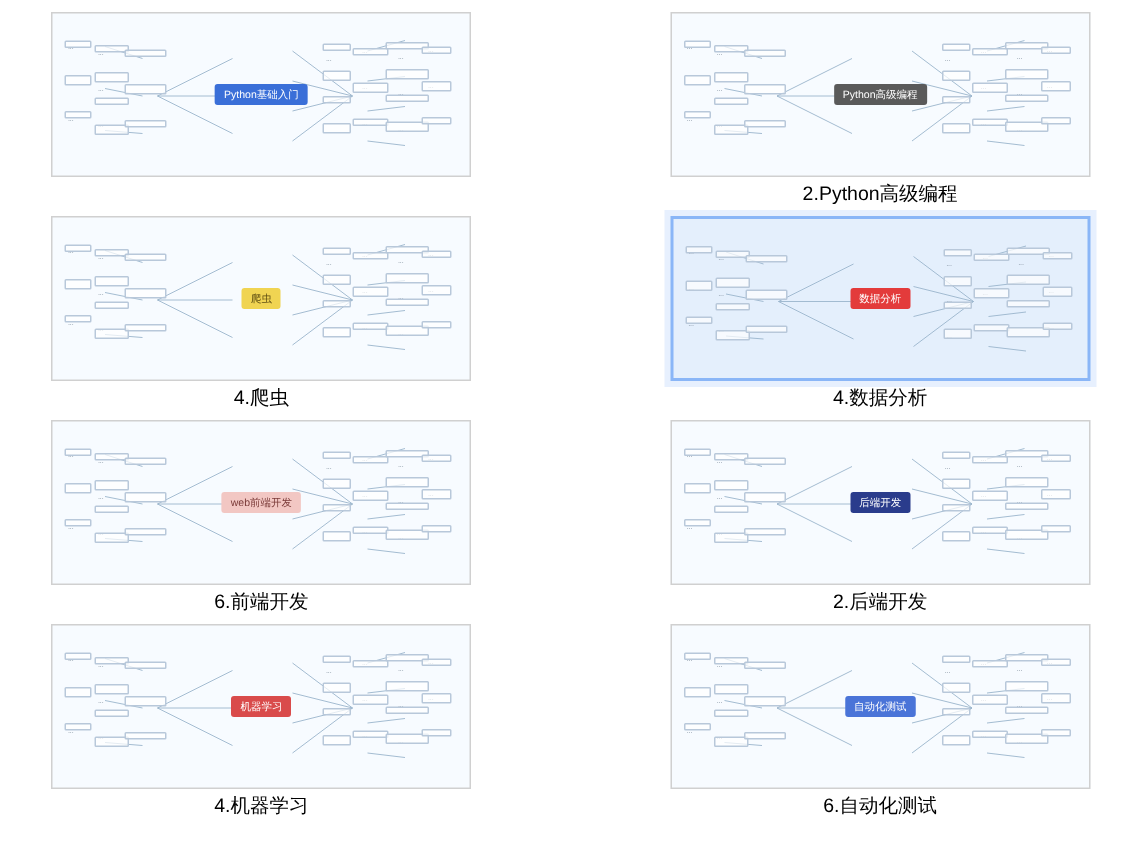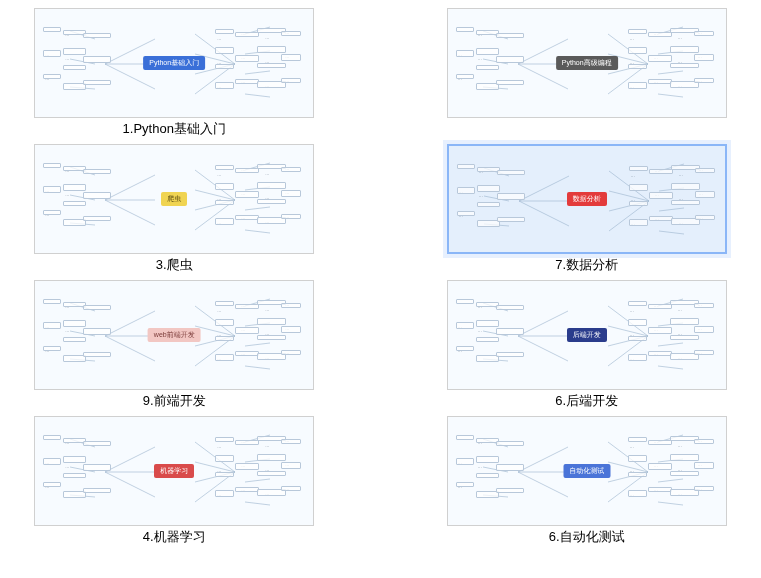--- a/index.html
+++ b/index.html
@@ -77,21 +77,20 @@
           <div class="box" style="left: 222px; top: 19px; width: 29px; height: 5px;"></div>
           <div class="box" style="left: 222px; top: 36.5px; width: 29px; height: 7px;"></div>
           <div class="box" style="left: 222px; top: 54px; width: 29px; height: 5px;"></div>
           <div class="box" style="left: 222px; top: 71.5px; width: 29px; height: 7px;"></div>
           <div class="box" style="left: 246px; top: 22px; width: 20px; height: 5px;"></div>
           <div class="box" style="left: 246px; top: 45.3333px; width: 20px; height: 7px;"></div>
           <div class="box" style="left: 246px; top: 68.6667px; width: 20px; height: 5px;"></div>
           <div class="center-node" style="background: rgb(58, 111, 216);">Python基础入门</div>
         </div>
       </div>
-      <div class="cap">1.Python基础入门</div>
     </div>
     <div class="cell">
       <div class="thumb">
         <div class="mm">
           <svg class="lines">
             <line x1="70" y1="55" x2="120" y2="30"></line>
             <line x1="70" y1="55" x2="120" y2="55"></line>
             <line x1="70" y1="55" x2="120" y2="80"></line>
             <line x1="200" y1="55" x2="160" y2="25"></line>
             <line x1="200" y1="55" x2="160" y2="45"></line>
@@ -143,20 +142,21 @@
           <div class="box" style="left: 222px; top: 19px; width: 29px; height: 5px;"></div>
           <div class="box" style="left: 222px; top: 36.5px; width: 29px; height: 7px;"></div>
           <div class="box" style="left: 222px; top: 54px; width: 29px; height: 5px;"></div>
           <div class="box" style="left: 222px; top: 71.5px; width: 29px; height: 7px;"></div>
           <div class="box" style="left: 246px; top: 22px; width: 20px; height: 5px;"></div>
           <div class="box" style="left: 246px; top: 45.3333px; width: 20px; height: 7px;"></div>
           <div class="box" style="left: 246px; top: 68.6667px; width: 20px; height: 5px;"></div>
           <div class="center-node" style="background: rgb(90, 90, 90);">Python高级编程</div>
         </div>
       </div>
+      <div class="cap">2.Python高级编程</div>
     </div>
     <div class="cell">
       <div class="thumb">
         <div class="mm">
           <svg class="lines">
             <line x1="70" y1="55" x2="120" y2="30"></line>
             <line x1="70" y1="55" x2="120" y2="55"></line>
             <line x1="70" y1="55" x2="120" y2="80"></line>
             <line x1="200" y1="55" x2="160" y2="25"></line>
             <line x1="200" y1="55" x2="160" y2="45"></line>
@@ -208,21 +208,21 @@
           <div class="box" style="left: 222px; top: 19px; width: 29px; height: 5px;"></div>
           <div class="box" style="left: 222px; top: 36.5px; width: 29px; height: 7px;"></div>
           <div class="box" style="left: 222px; top: 54px; width: 29px; height: 5px;"></div>
           <div class="box" style="left: 222px; top: 71.5px; width: 29px; height: 7px;"></div>
           <div class="box" style="left: 246px; top: 22px; width: 20px; height: 5px;"></div>
           <div class="box" style="left: 246px; top: 45.3333px; width: 20px; height: 7px;"></div>
           <div class="box" style="left: 246px; top: 68.6667px; width: 20px; height: 5px;"></div>
           <div class="center-node" style="background: rgb(240, 212, 82); color: rgb(90, 74, 16);">爬虫</div>
         </div>
       </div>
-      <div class="cap">3.爬虫</div>
+      <div class="cap">4.爬虫</div>
     </div>
     <div class="cell">
       <div class="thumb selected">
         <div class="mm">
           <svg class="lines">
             <line x1="70" y1="55" x2="120" y2="30"></line>
             <line x1="70" y1="55" x2="120" y2="55"></line>
             <line x1="70" y1="55" x2="120" y2="80"></line>
             <line x1="200" y1="55" x2="160" y2="25"></line>
             <line x1="200" y1="55" x2="160" y2="45"></line>
@@ -274,21 +274,21 @@
           <div class="box" style="left: 222px; top: 19px; width: 29px; height: 5px;"></div>
           <div class="box" style="left: 222px; top: 36.5px; width: 29px; height: 7px;"></div>
           <div class="box" style="left: 222px; top: 54px; width: 29px; height: 5px;"></div>
           <div class="box" style="left: 222px; top: 71.5px; width: 29px; height: 7px;"></div>
           <div class="box" style="left: 246px; top: 22px; width: 20px; height: 5px;"></div>
           <div class="box" style="left: 246px; top: 45.3333px; width: 20px; height: 7px;"></div>
           <div class="box" style="left: 246px; top: 68.6667px; width: 20px; height: 5px;"></div>
           <div class="center-node" style="background: rgb(227, 59, 59);">数据分析</div>
         </div>
       </div>
-      <div class="cap">7.数据分析</div>
+      <div class="cap">4.数据分析</div>
     </div>
     <div class="cell">
       <div class="thumb">
         <div class="mm">
           <svg class="lines">
             <line x1="70" y1="55" x2="120" y2="30"></line>
             <line x1="70" y1="55" x2="120" y2="55"></line>
             <line x1="70" y1="55" x2="120" y2="80"></line>
             <line x1="200" y1="55" x2="160" y2="25"></line>
             <line x1="200" y1="55" x2="160" y2="45"></line>
@@ -340,21 +340,21 @@
           <div class="box" style="left: 222px; top: 19px; width: 29px; height: 5px;"></div>
           <div class="box" style="left: 222px; top: 36.5px; width: 29px; height: 7px;"></div>
           <div class="box" style="left: 222px; top: 54px; width: 29px; height: 5px;"></div>
           <div class="box" style="left: 222px; top: 71.5px; width: 29px; height: 7px;"></div>
           <div class="box" style="left: 246px; top: 22px; width: 20px; height: 5px;"></div>
           <div class="box" style="left: 246px; top: 45.3333px; width: 20px; height: 7px;"></div>
           <div class="box" style="left: 246px; top: 68.6667px; width: 20px; height: 5px;"></div>
           <div class="center-node" style="background: rgb(242, 199, 195); color: rgb(122, 58, 56);">web前端开发</div>
         </div>
       </div>
-      <div class="cap">9.前端开发</div>
+      <div class="cap">6.前端开发</div>
     </div>
     <div class="cell">
       <div class="thumb">
         <div class="mm">
           <svg class="lines">
             <line x1="70" y1="55" x2="120" y2="30"></line>
             <line x1="70" y1="55" x2="120" y2="55"></line>
             <line x1="70" y1="55" x2="120" y2="80"></line>
             <line x1="200" y1="55" x2="160" y2="25"></line>
             <line x1="200" y1="55" x2="160" y2="45"></line>
@@ -406,21 +406,21 @@
           <div class="box" style="left: 222px; top: 19px; width: 29px; height: 5px;"></div>
           <div class="box" style="left: 222px; top: 36.5px; width: 29px; height: 7px;"></div>
           <div class="box" style="left: 222px; top: 54px; width: 29px; height: 5px;"></div>
           <div class="box" style="left: 222px; top: 71.5px; width: 29px; height: 7px;"></div>
           <div class="box" style="left: 246px; top: 22px; width: 20px; height: 5px;"></div>
           <div class="box" style="left: 246px; top: 45.3333px; width: 20px; height: 7px;"></div>
           <div class="box" style="left: 246px; top: 68.6667px; width: 20px; height: 5px;"></div>
           <div class="center-node" style="background: rgb(42, 60, 140);">后端开发</div>
         </div>
       </div>
-      <div class="cap">6.后端开发</div>
+      <div class="cap">2.后端开发</div>
     </div>
     <div class="cell">
       <div class="thumb">
         <div class="mm">
           <svg class="lines">
             <line x1="70" y1="55" x2="120" y2="30"></line>
             <line x1="70" y1="55" x2="120" y2="55"></line>
             <line x1="70" y1="55" x2="120" y2="80"></line>
             <line x1="200" y1="55" x2="160" y2="25"></line>
             <line x1="200" y1="55" x2="160" y2="45"></line>

